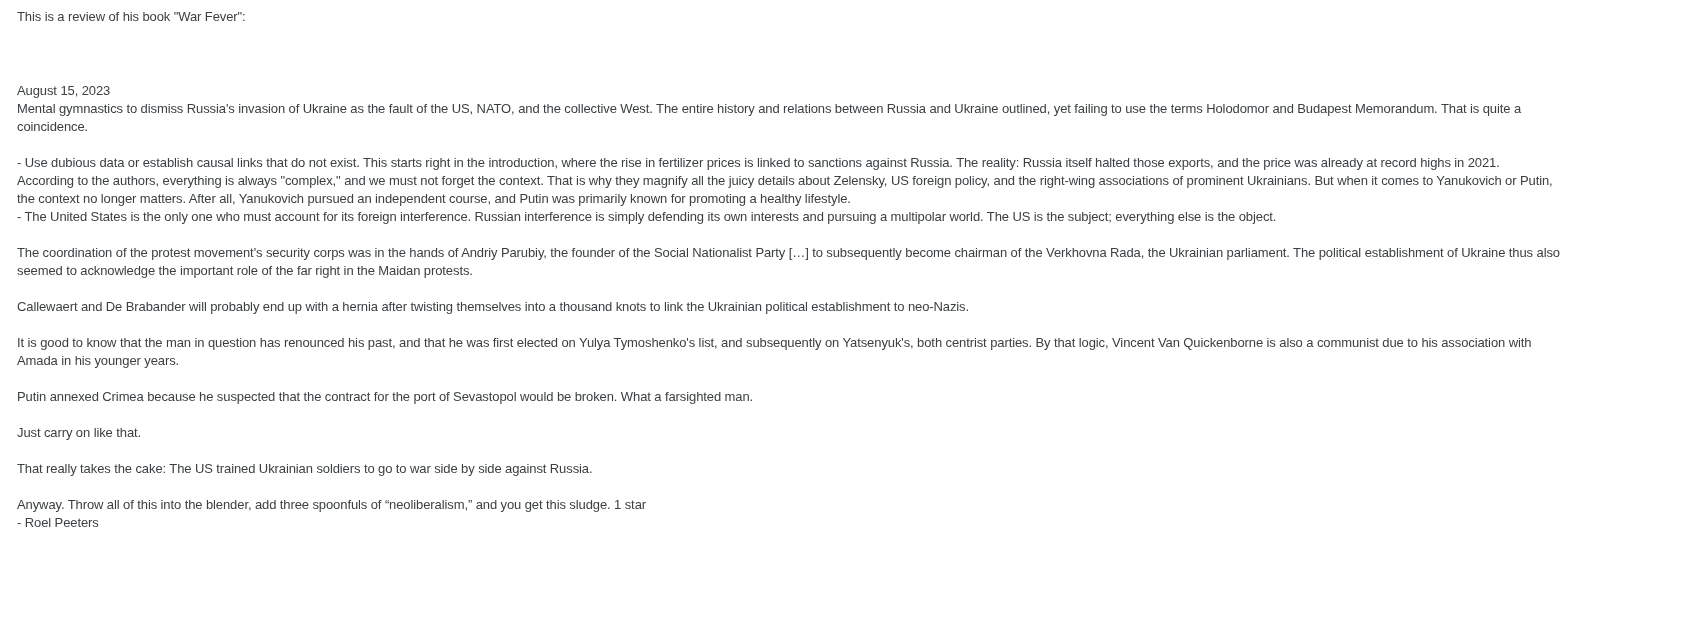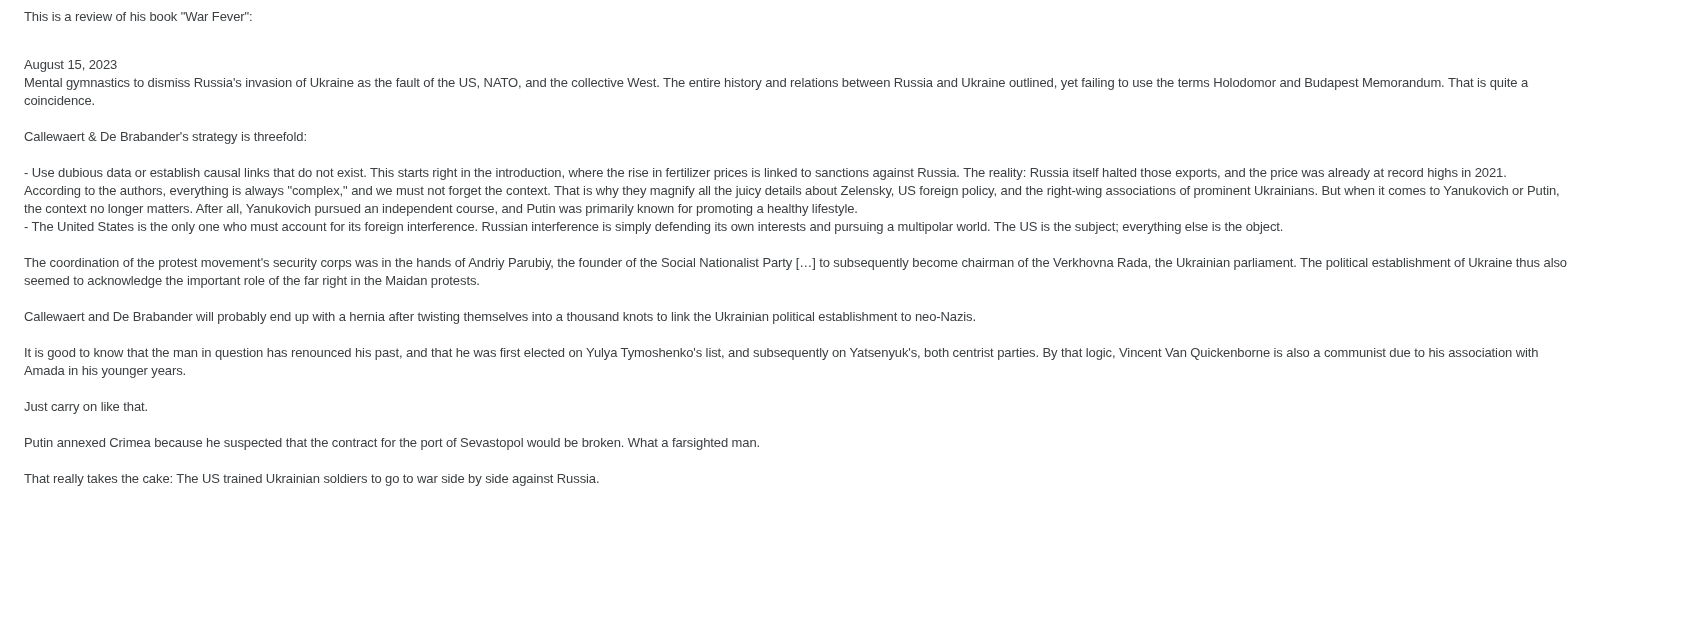--- a/index.html
+++ b/index.html
@@ -8,47 +8,48 @@
     background: #ffffff;
   }
   body {
     width: 1684px;
     min-height: 629px;
     font-family: "Liberation Sans", "DejaVu Sans", sans-serif;
     color: #3c4043;
     overflow: hidden;
   }
   .page {
-    padding: 8px 0 0 24px;
+    padding: 8px 0 0 17px;
     width: 1556px;
   }
   .page p {
     margin: 18px 0 0 0;
     font-size: 13px;
     line-height: 18px;
     letter-spacing: -0.1px;
     white-space: pre-wrap;
   }
   .page p.first {
     margin-top: 0;
   }
   .page p.gap-2 {
-    margin-top: 30px;
+    margin-top: 56px;
   }
 </style>
 </head>
 <body>
 
 <div class="page">
   <p class="first">This is a review of his book "War Fever":</p>
   <p class="gap-2">August 15, 2023
 Mental gymnastics to dismiss Russia's invasion of Ukraine as the fault of the US, NATO, and the collective West. The entire history and relations between Russia and Ukraine outlined, yet failing to use the terms Holodomor and Budapest Memorandum. That is quite a coincidence.</p>
-  <p>Callewaert &amp; De Brabander's strategy is threefold:</p>
   <p>- Use dubious data or establish causal links that do not exist. This starts right in the introduction, where the rise in fertilizer prices is linked to sanctions against Russia. The reality: Russia itself halted those exports, and the price was already at record highs in 2021.
 According to the authors, everything is always "complex," and we must not forget the context. That is why they magnify all the juicy details about Zelensky, US foreign policy, and the right-wing associations of prominent Ukrainians. But when it comes to Yanukovich or Putin, the context no longer matters. After all, Yanukovich pursued an independent course, and Putin was primarily known for promoting a healthy lifestyle.
 - The United States is the only one who must account for its foreign interference. Russian interference is simply defending its own interests and pursuing a multipolar world. The US is the subject; everything else is the object.</p>
   <p>The coordination of the protest movement's security corps was in the hands of Andriy Parubiy, the founder of the Social Nationalist Party […] to subsequently become chairman of the Verkhovna Rada, the Ukrainian parliament. The political establishment of Ukraine thus also seemed to acknowledge the important role of the far right in the Maidan protests.</p>
   <p>Callewaert and De Brabander will probably end up with a hernia after twisting themselves into a thousand knots to link the Ukrainian political establishment to neo-Nazis.</p>
   <p>It is good to know that the man in question has renounced his past, and that he was first elected on Yulya Tymoshenko's list, and subsequently on Yatsenyuk's, both centrist parties. By that logic, Vincent Van Quickenborne is also a communist due to his association with Amada in his younger years.</p>
+  <p>Putin annexed Crimea because he suspected that the contract for the port of Sevastopol would be broken. What a farsighted man.</p>
   <p>Just carry on like that.</p>
-  <p>Putin annexed Crimea because he suspected that the contract for the port of Sevastopol would be broken. What a farsighted man.</p>
   <p>That really takes the cake: The US trained Ukrainian soldiers to go to war side by side against Russia.</p>
+  <p>Anyway. Throw all of this into the blender, add three spoonfuls of “neoliberalism,” and you get this sludge. 1 star
+- Roel Peeters</p>
 </div>
 
 </body></html>

